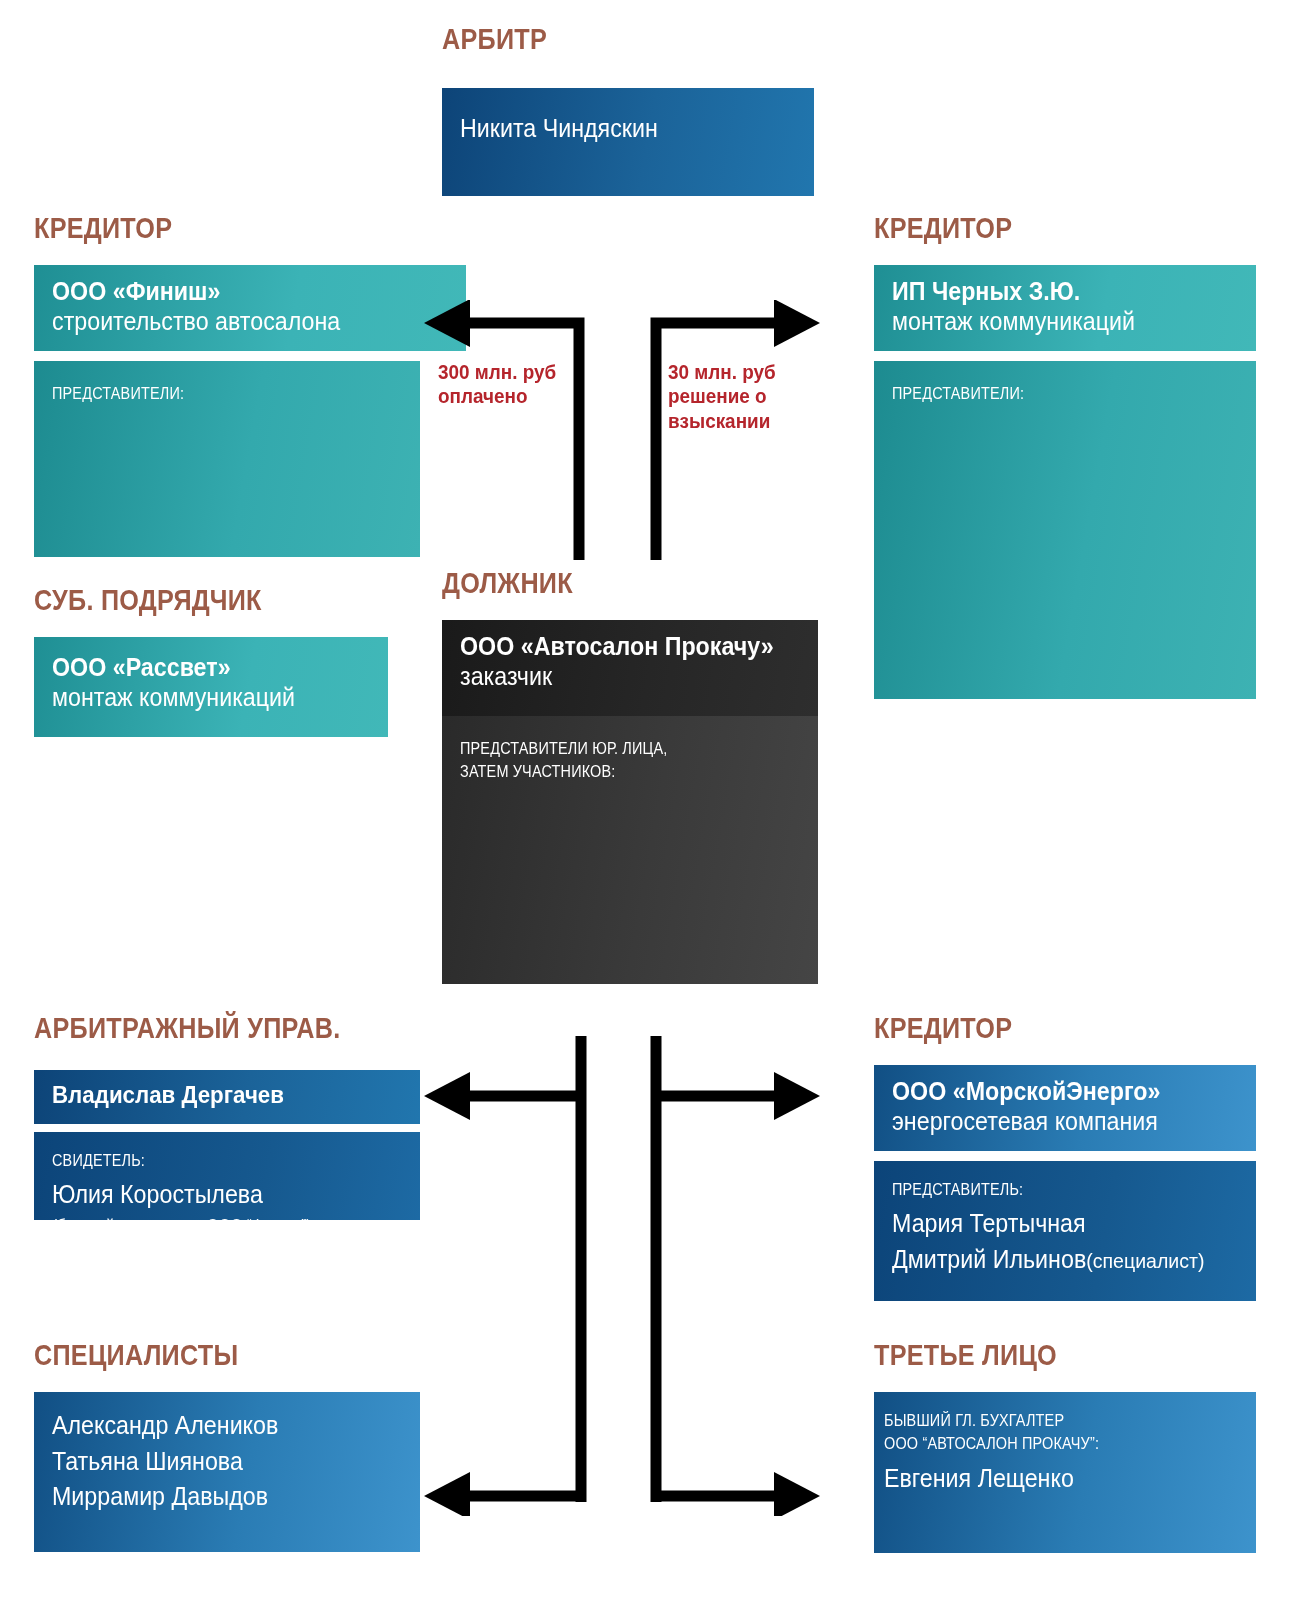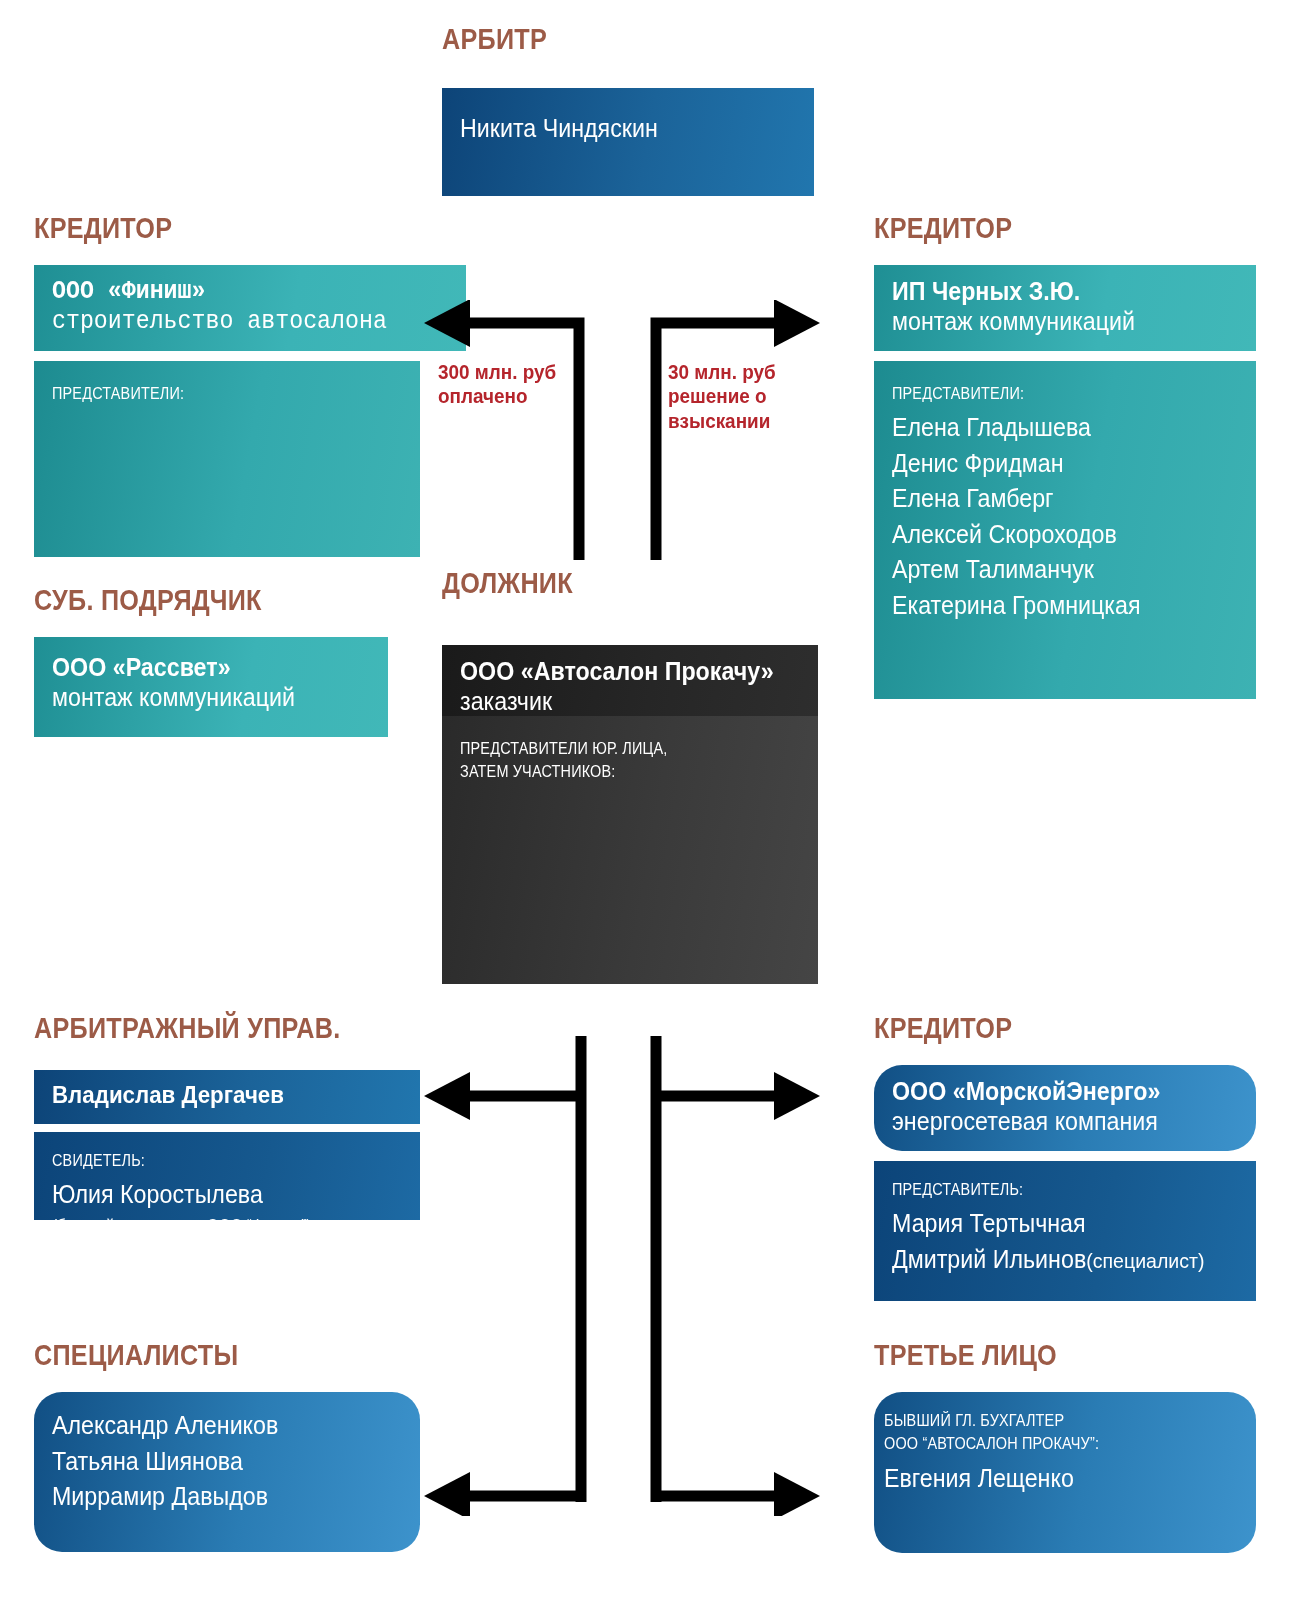--- a/index.html
+++ b/index.html
@@ -24,21 +24,21 @@
   
   .box{
     color:#ffffff;
     box-sizing:border-box;
     padding:14px 18px 16px 18px;
     overflow:hidden;
   }
   .teal    {background:linear-gradient(100deg,#1f8f94 0%,#3bb3b6 60%,#41b8b8 100%);}
   .teal2   {background:linear-gradient(100deg,#1d8b90 0%,#33a9ad 55%,#3db2b3 100%);}
   .blue-d  {background:linear-gradient(100deg,#0c4479 0%,#16598f 60%,#1d6aa4 100%);}
-  .blue-l  {background:linear-gradient(100deg,#114f84 0%,#2a7cb4 55%,#3d93cc 100%);border-radius:28px;}
+  .blue-l  {background:linear-gradient(100deg,#114f84 0%,#2a7cb4 55%,#3d93cc 100%);}
   .blue-hdr{background:linear-gradient(100deg,#0d4478 0%,#1b6399 55%,#2176ae 100%);}
   .dark    {background:linear-gradient(100deg,#1a1a1a 0%,#262626 55%,#2e2e2e 100%);}
   .dark2   {background:linear-gradient(100deg,#2a2a2a 0%,#3a3a3a 55%,#454545 100%);}
 
   .t-title{font-size:25px;font-weight:bold;line-height:1.18;transform:scaleX(.93);transform-origin:left center;white-space:nowrap;}
   .t-sub  {font-size:25px;font-weight:normal;line-height:1.18;transform:scaleX(.93);transform-origin:left center;white-space:nowrap;}
   .t-cap  {font-size:17px;font-weight:normal;letter-spacing:.2px;line-height:1.25;text-transform:uppercase;transform:scaleX(.85);transform-origin:left center;white-space:nowrap;margin-bottom:6px;}
   .t-name {font-size:25px;font-weight:normal;line-height:1.42;transform:scaleX(.93);transform-origin:left center;white-space:nowrap;}
   .t-small{font-size:17px;font-weight:normal;line-height:1.3;transform:scaleX(.9);transform-origin:left center;white-space:nowrap;}
   .t-spec {font-size:21px;}
@@ -55,21 +55,21 @@
 <body>
 
 <div class="abs hdr" style="left:442px;top:24px;">АРБИТР</div>
 
 <div class="abs box blue-hdr" style="left:442px;top:88px;width:372px;height:108px;padding-top:26px;">
   <div class="t-sub">Никита Чиндяскин</div>
 </div>
 
 <div class="abs hdr" style="left:34px;top:213px;">КРЕДИТОР</div>
 
-<div class="abs box teal" style="left:34px;top:265px;width:432px;height:86px;padding-top:12px;font-family:Liberation Mono, monospace;">
+<div class="abs box teal" style="left:34px;top:265px;width:432px;height:86px;padding-top:12px;">
   <div class="t-title">ООО «Финиш»</div>
   <div class="t-sub">строительство автосалона</div>
 </div>
 
 <div class="abs box teal2" style="left:34px;top:361px;width:386px;height:196px;padding-top:22px;">
   <div class="t-cap">ПРЕДСТАВИТЕЛИ:</div>
 </div>
 
 <div class="abs hdr" style="left:34px;top:585px;">СУБ. ПОДРЯДЧИК</div>
 
@@ -80,33 +80,25 @@
 
 <div class="abs hdr" style="left:874px;top:213px;">КРЕДИТОР</div>
 
 <div class="abs box teal" style="left:874px;top:265px;width:382px;height:86px;padding-top:12px;">
   <div class="t-title">ИП Черных З.Ю.</div>
   <div class="t-sub">монтаж коммуникаций</div>
 </div>
 
 <div class="abs box teal2" style="left:874px;top:361px;width:382px;height:338px;padding-top:22px;">
   <div class="t-cap">ПРЕДСТАВИТЕЛИ:</div>
-  <div class="namelist">
-    <div class="t-name">Елена Гладышева</div>
-    <div class="t-name">Денис Фридман</div>
-    <div class="t-name">Елена Гамберг</div>
-    <div class="t-name">Алексей Скороходов</div>
-    <div class="t-name">Артем Талиманчук</div>
-    <div class="t-name">Екатерина Громницкая</div>
-  </div>
 </div>
 
 <div class="abs hdr" style="left:442px;top:568px;">ДОЛЖНИК</div>
 
-<div class="abs box dark" style="left:442px;top:620px;width:376px;height:100px;padding-top:12px;margin-top:25px;">
+<div class="abs box dark" style="left:442px;top:620px;width:376px;height:100px;padding-top:12px;">
   <div class="t-title">ООО «Автосалон Прокачу»</div>
   <div class="t-sub">заказчик</div>
 </div>
 
 <div class="abs box dark2" style="left:442px;top:716px;width:376px;height:268px;padding-top:22px;">
   <div class="t-cap" style="margin-bottom:2px;">ПРЕДСТАВИТЕЛИ ЮР. ЛИЦА,</div>
   <div class="t-cap">ЗАТЕМ УЧАСТНИКОВ:</div>
 </div>
 
 <div class="abs hdr" style="left:34px;top:1013px;">АРБИТРАЖНЫЙ УПРАВ.</div>

